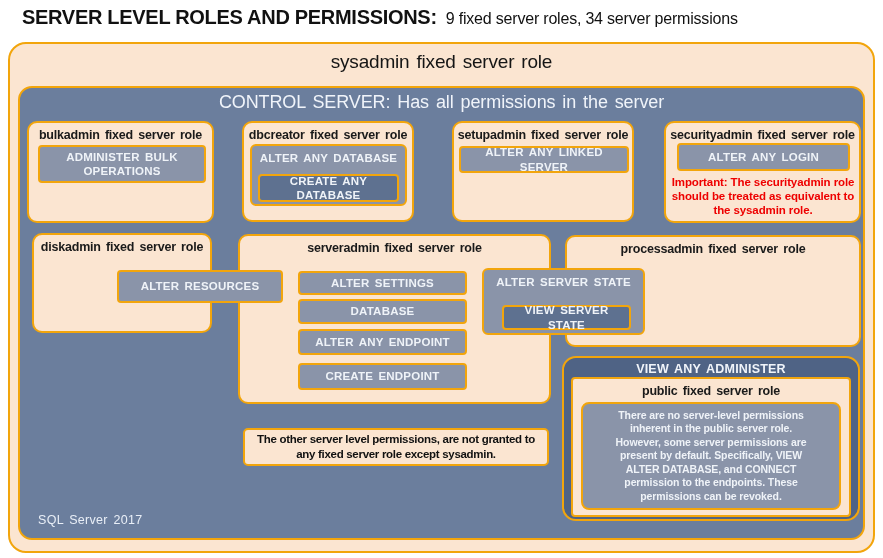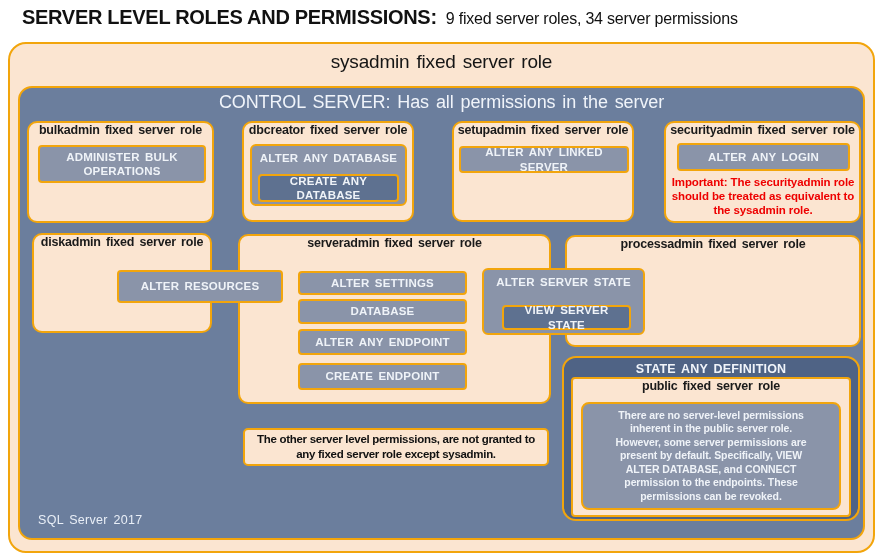--- a/index.html
+++ b/index.html
@@ -10,21 +10,21 @@
     --bar-dark:#5E7190;--dark-panel:#4F6385;--warning-red:#EE0000;
     --text-light:#EFF3F8;--text-dark:#1A1A1A;
   }
   .abs{position:absolute;box-sizing:border-box;}
   .titlebar{left:22px;top:6px;width:850px;height:28px;display:flex;align-items:baseline;gap:9px;white-space:nowrap;}
   .title-bold{font-size:20px;font-weight:bold;color:#111;letter-spacing:-0.3px;}
   .title-rest{font-size:16px;color:#111;letter-spacing:-0.2px;}
   .gbox{border:2px solid var(--accent-gold);}
   .peachbox{background:var(--peach);}
   .role{background:var(--peach);border:2px solid var(--accent-gold);border-radius:10px;}
-  .role-title{font-weight:bold;font-size:12.5px;color:var(--text-dark);text-align:center;letter-spacing:-0.2px;word-spacing:2px;}
+  .role-title{font-weight:bold;font-size:12.5px;color:var(--text-dark);text-align:center;padding-top:5px;letter-spacing:-0.2px;word-spacing:2px;}
   .bar{
     background:var(--bar-blue);border:2px solid var(--accent-gold);border-radius:4px;
     color:var(--text-light);font-weight:bold;font-size:11.5px;text-align:center;
     display:flex;align-items:center;justify-content:center;
     letter-spacing:0.2px;word-spacing:2px;line-height:1.25;
   }
   .bar.dark{background:var(--bar-dark);}
   .bar.group{display:block;border-radius:6px;}
   .group-label{padding-top:5px;}
   .warning{color:var(--warning-red);font-weight:bold;font-size:11.5px;text-align:center;line-height:1.22;letter-spacing:-0.1px;}
@@ -106,20 +106,20 @@
 
   <div class="abs bar group" style="left:482px;top:268px;width:163px;height:67px;">
     <div class="group-label">ALTER SERVER STATE</div>
     <div class="abs bar dark" style="left:18px;top:35px;width:129px;height:25px;">VIEW SERVER STATE</div>
   </div>
 
 
   <div class="abs notebox" style="left:243px;top:428px;width:306px;height:38px;">The other server level permissions, are not granted to any fixed server role except sysadmin.</div>
 
   <div class="abs vad" style="left:562px;top:356px;width:298px;height:165px;">
-    <div class="vad-label">STATE ANY DEFINITION</div>
+    <div class="vad-label">VIEW ANY ADMINISTER</div>
     <div class="abs role" style="left:7px;top:19px;width:280px;height:140px;border-radius:4px;">
       <div class="role-title">public fixed server role</div>
       <div class="abs public-desc" style="left:8px;top:23px;width:260px;height:108px;">There are no server-level permissions inherent in the public server role. However, some server permissions are present by default. Specifically, VIEW ALTER DATABASE, and CONNECT permission to the endpoints. These permissions can be revoked.</div>
     </div>
   </div>
 
 </div>
 
 </body></html>

